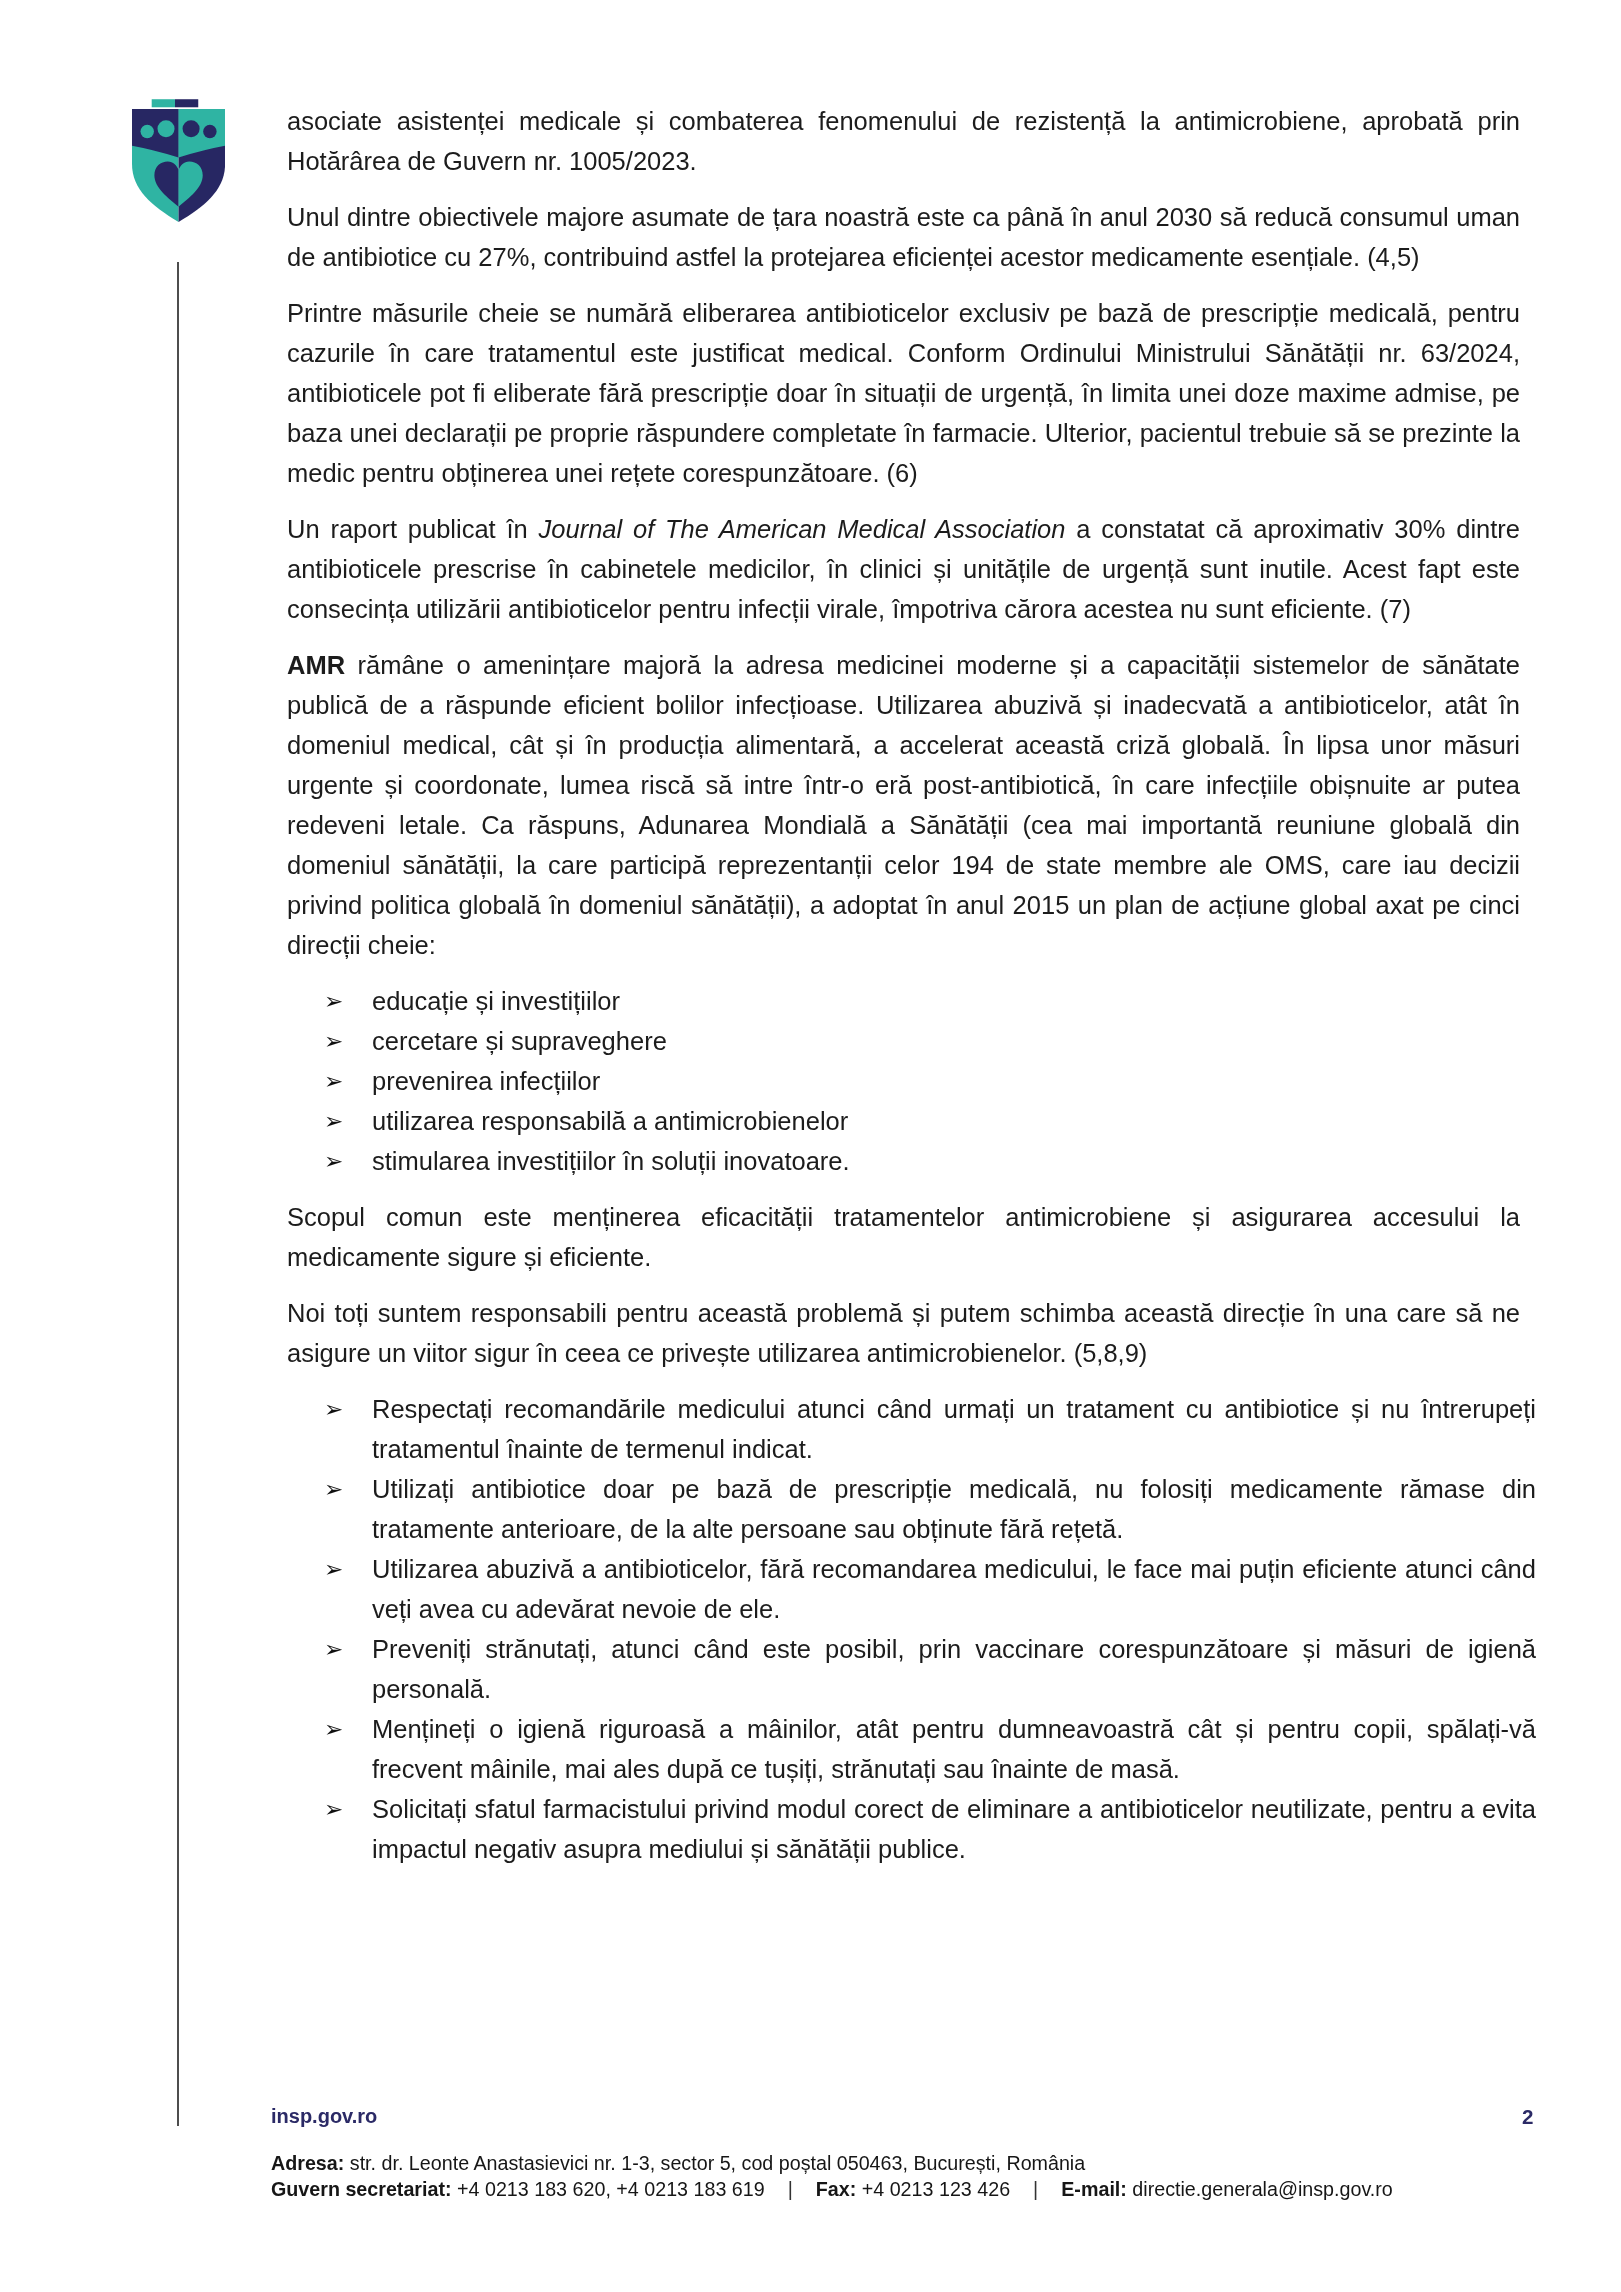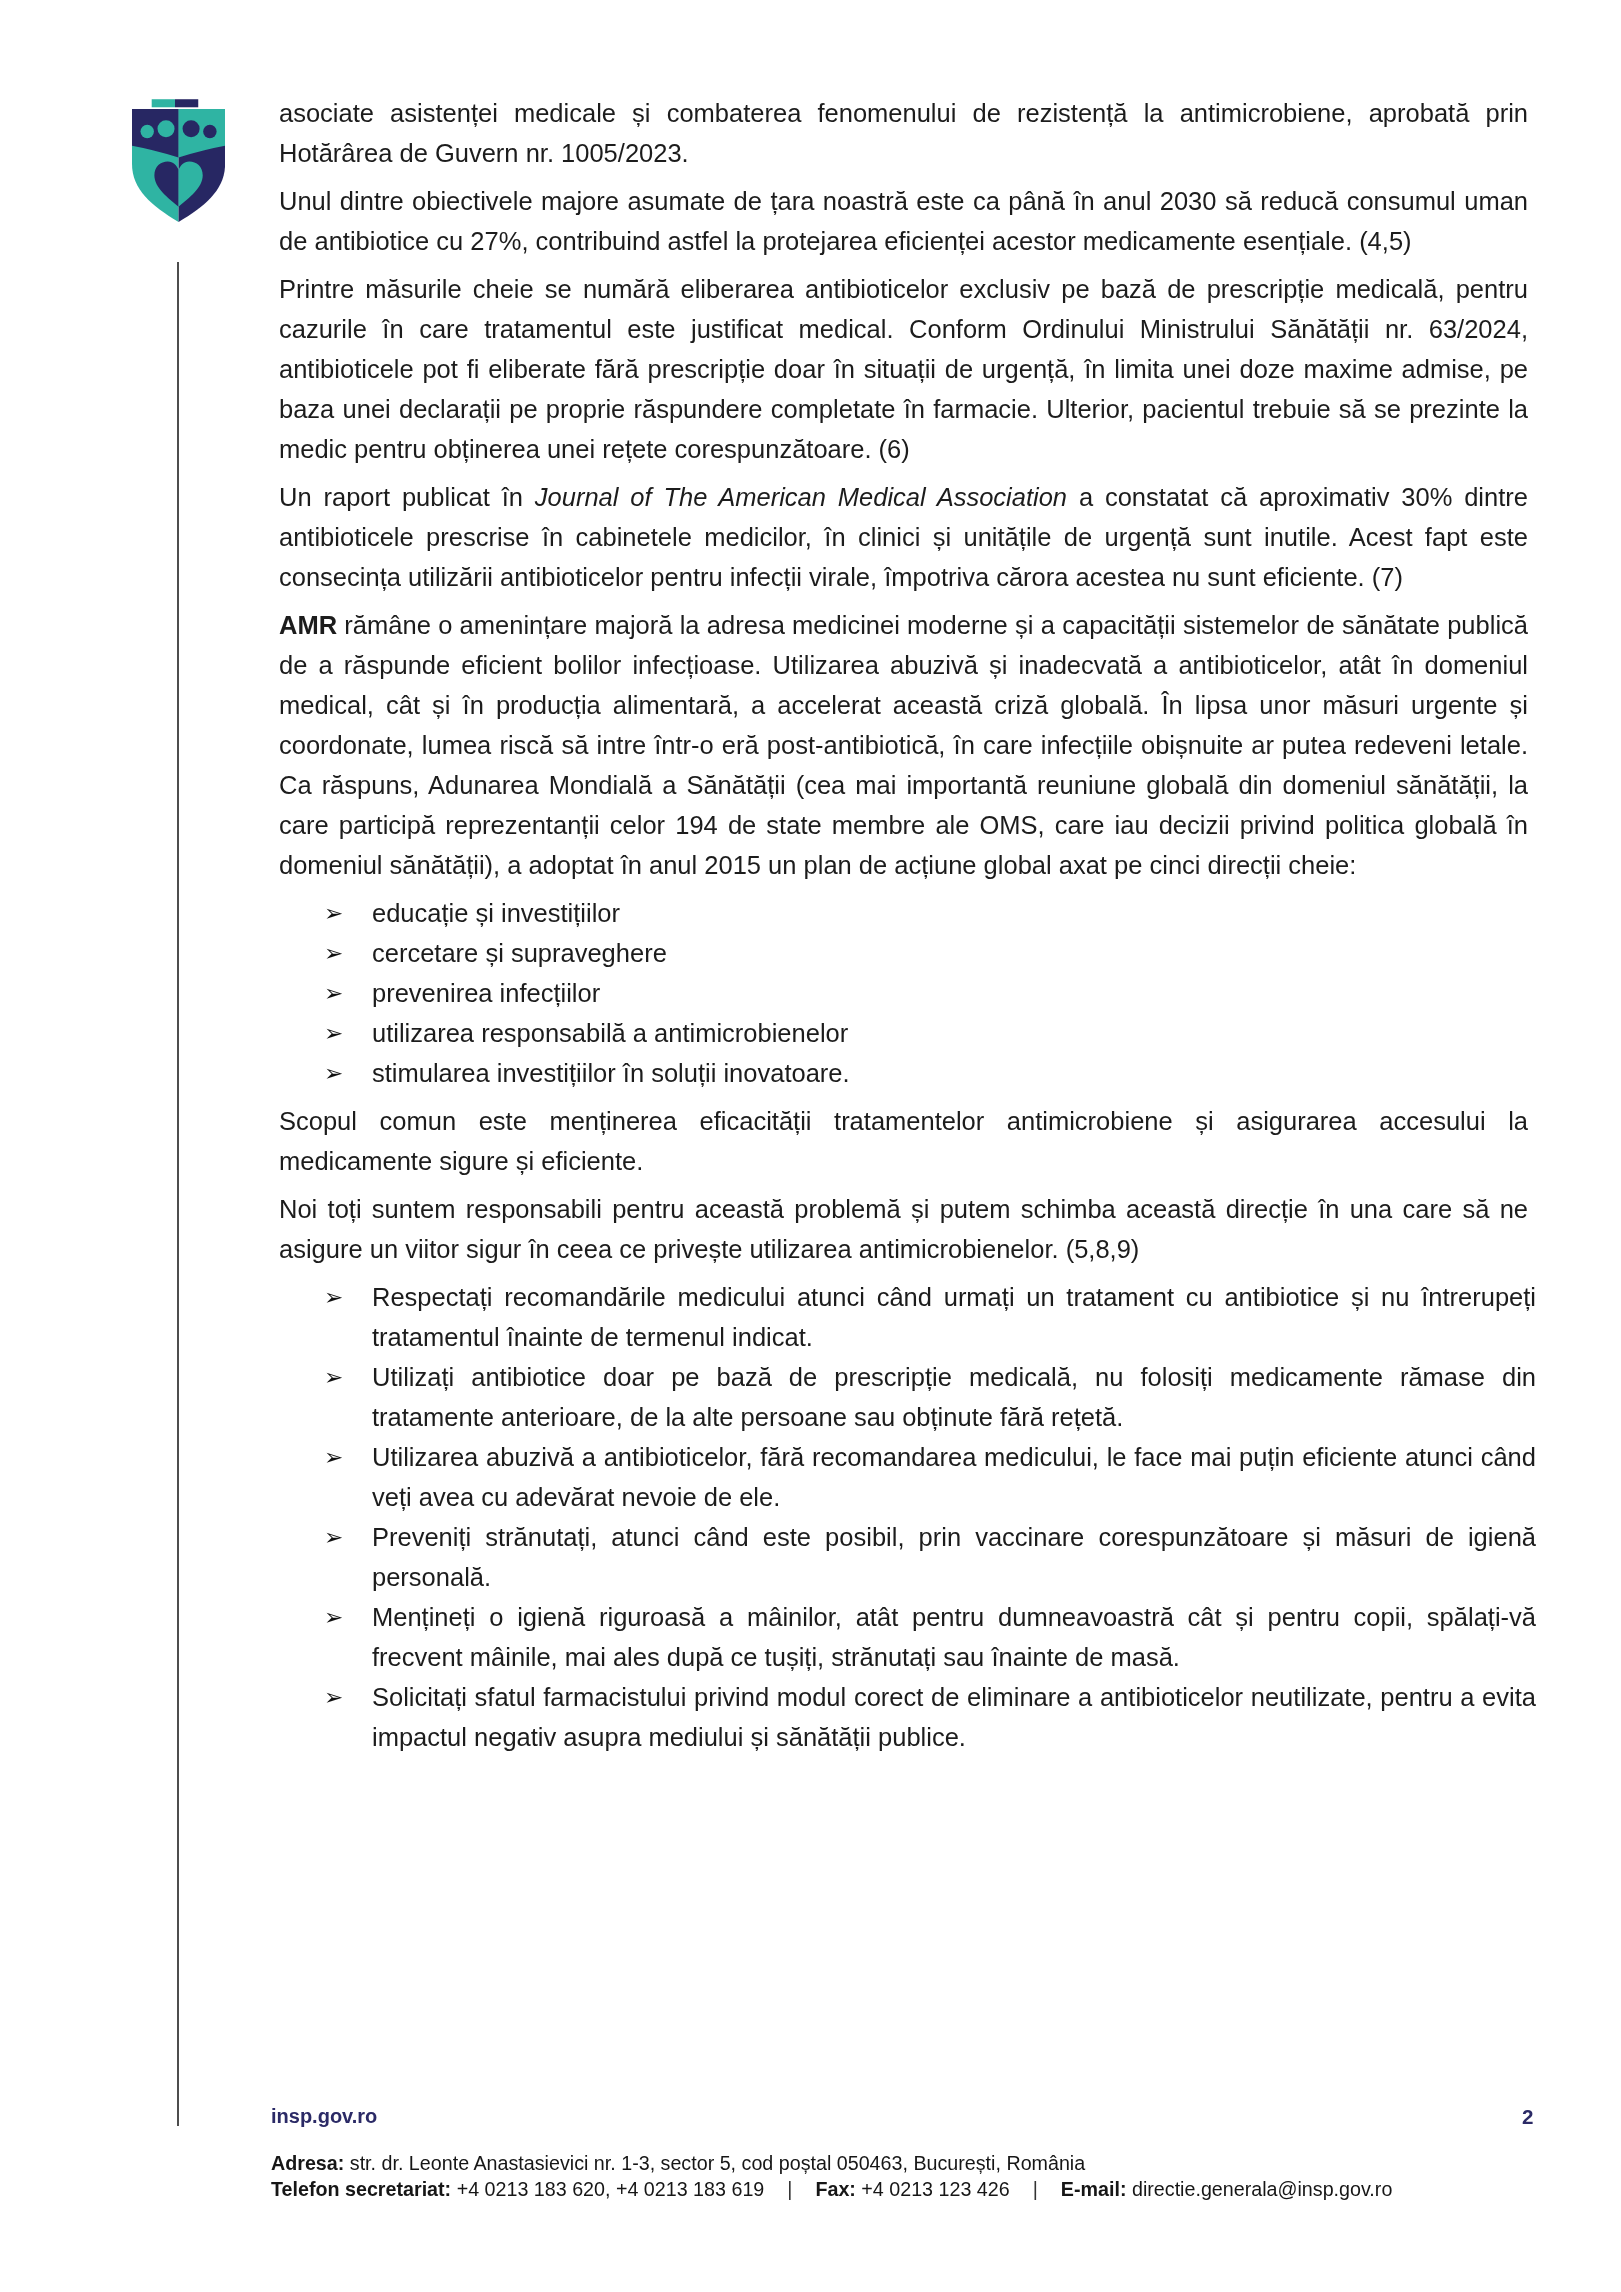--- a/index.html
+++ b/index.html
@@ -6,21 +6,21 @@
   .page{
     position:relative;width:1622px;height:2293px;background:#ffffff;
     font-family:"Liberation Sans",sans-serif;color:#1c1c1c;overflow:hidden;margin:0 auto;
   }
   .logo{position:absolute;left:132px;top:99px;width:94px;height:124px;}
   .vline{position:absolute;left:177px;top:262px;width:1.8px;height:1864px;background:#4d4d4d;}
   .content{
     position:absolute;left:271px;top:85px;width:1265px;
     font-size:25.5px;line-height:40px;text-align:justify;
   }
-  .content p{margin:8px;}
+  .content p{margin:16px;}
   .gap{margin-top:40px;}
   .b{font-weight:bold;}
   .i{font-style:italic;}
   .list{margin:0;}
   .li{display:flex;padding-left:53px;}
   .li .marker{flex:0 0 48px;font-size:23px;color:#111;}
   .li .li-text{flex:1;text-align:justify;}
   .site{position:absolute;left:271px;top:2105px;font-size:20px;font-weight:bold;color:#2b2a66;}
   .pagenum{position:absolute;left:1522px;top:2105px;font-size:20.6px;font-weight:bold;color:#2b2a66;}
   .addr{position:absolute;left:271px;top:2150px;width:1265px;font-size:19.7px;line-height:26px;color:#161616;}
@@ -124,17 +124,17 @@
           <div class="li-text">Solicitați sfatul farmacistului privind modul corect de eliminare a antibioticelor neutilizate, pentru a evita impactul negativ asupra mediului și sănătății publice.</div>
         </div>
       </div>
   </div>
 
   <div class="site">insp.gov.ro</div>
   <div class="pagenum">2</div>
 
   <div class="addr">
     <div><span class="b">Adresa:</span><span> str. dr. Leonte Anastasievici nr. 1-3, sector 5, cod poștal 050463, București, România</span></div>
-    <div><span class="b">Telefon secretariat:</span><span> +4 0213 183 620, +4 0213 183 619</span><span class="sep">|</span><span class="b">Fax:</span><span> +4 0213 123 426</span><span class="sep">|</span><span class="b">E-mail:</span><span> directie.generala@insp.gov.ro</span></div>
+    <div><span class="b">Guvern secretariat:</span><span> +4 0213 183 620, +4 0213 183 619</span><span class="sep">|</span><span class="b">Fax:</span><span> +4 0213 123 426</span><span class="sep">|</span><span class="b">E-mail:</span><span> directie.generala@insp.gov.ro</span></div>
   </div>
 
 </div>
 
 
 </body></html>

